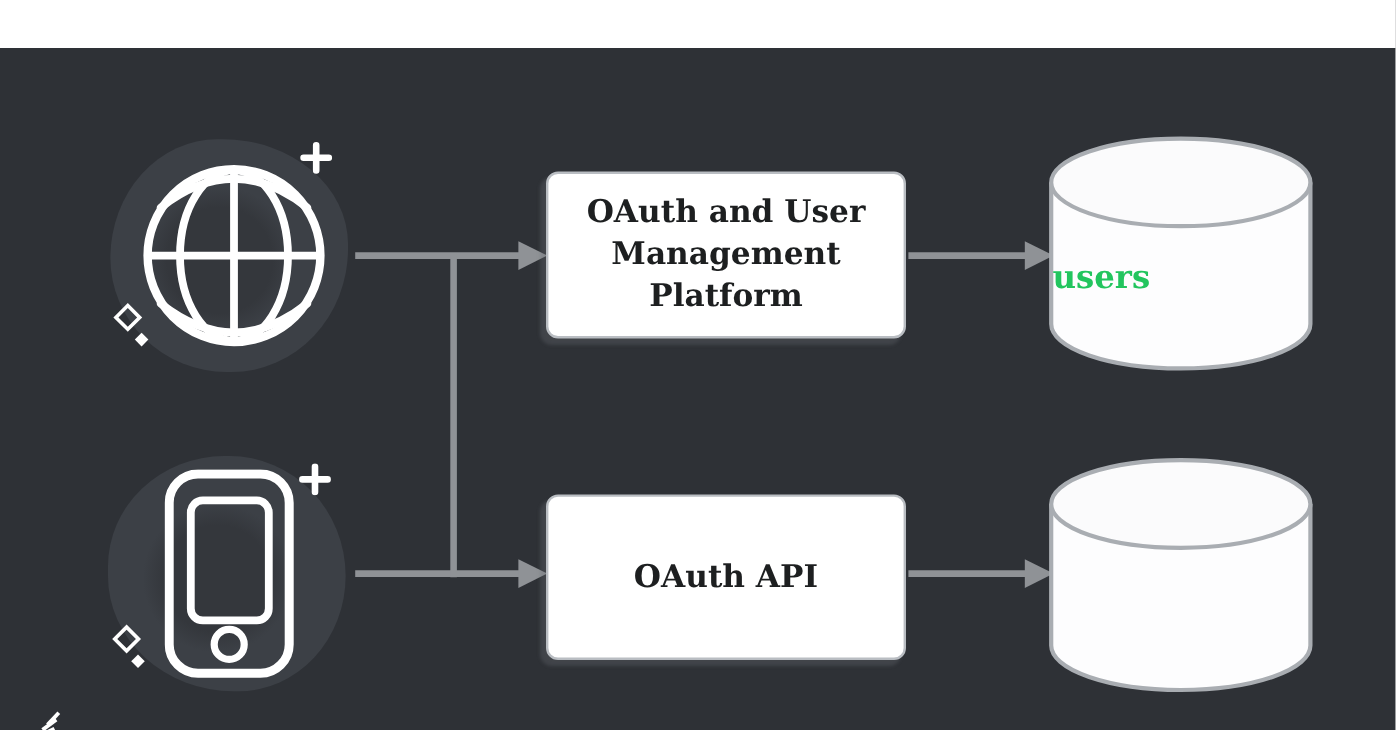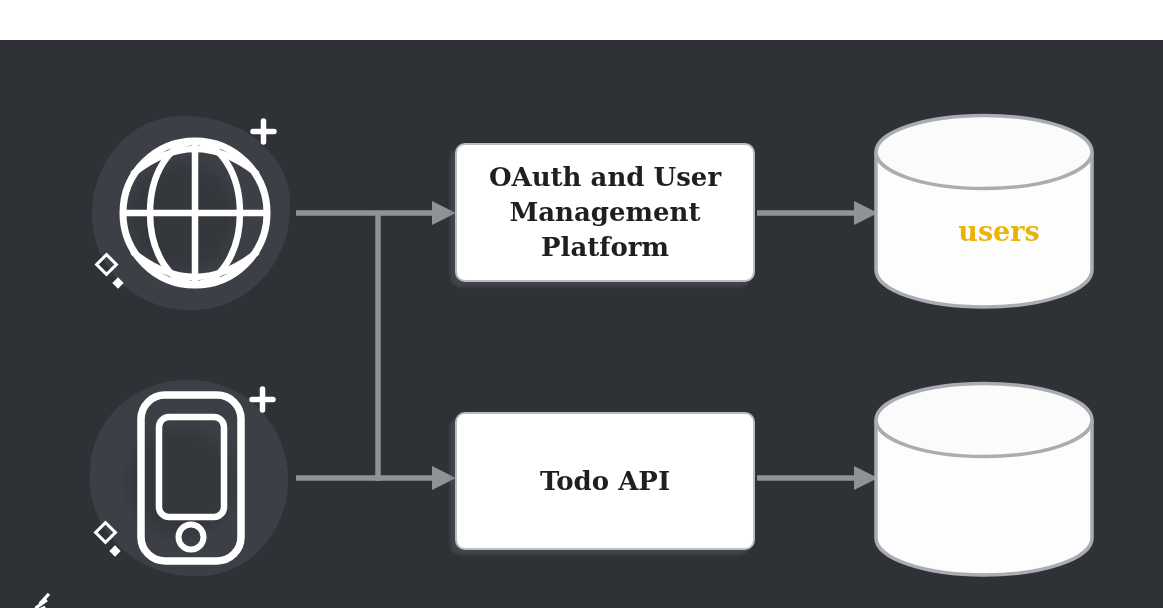--- a/index.html
+++ b/index.html
@@ -48,23 +48,23 @@
     font-size:26px;
     line-height:35px;
     box-sizing:border-box;
   }
   .service-box .label{max-width:250px;}
   #service-oauth{left:455px;top:103px;height:139px;}
   #service-todo{left:455px;top:372px;height:138px;}
   
   .db{position:absolute;width:222px;height:200px;}
   .db .db-label{
-    position:absolute;left:15px;top:104px;width:222px;
-    text-align:center;
-    color:#eab308;font-weight:bold;font-size:27px;
+    position:absolute;left:4px;top:104px;width:222px;
+    text-align:left;
+    color:#22c55e;font-weight:bold;font-size:27px;
   }
   #db-users{left:873px;top:72px;}
   #db-todos{left:873px;top:340px;}
   
   #logo{position:absolute;left:23px;top:552px;}
 </style>
 </head>
 <body>
 
 <div id="canvas">
@@ -113,21 +113,21 @@
   <svg class="plus" style="left:249px;top:346px;" width="27" height="27" viewBox="0 0 27 27">
     <path d="M13.5 3 V24 M3 13.5 H24" stroke="#ffffff" stroke-width="5.5" stroke-linecap="round" fill="none"></path>
   </svg>
   <div class="sparkle-hollow" style="left:97px;top:484px;"></div>
   <div class="sparkle-filled" style="left:111px;top:507px;"></div>
 
   <div id="service-oauth" class="service-box">
     <div class="label">OAuth and User Management Platform</div>
   </div>
   <div id="service-todo" class="service-box">
-    <div class="label">Todo API</div>
+    <div class="label">OAuth API</div>
   </div>
 
   <div id="db-users" class="db">
     <svg width="222" height="200" viewBox="0 0 222 200">
       <path d="M3 40 L3 158 A108 37 0 0 0 219 158 L219 40" fill="#fdfdfe" stroke="#a9adb2" stroke-width="3.5"></path>
       <ellipse cx="111" cy="40" rx="108" ry="36.5" fill="#fbfbfc" stroke="#a9adb2" stroke-width="3.5"></ellipse>
     </svg>
     <div class="db-label">users</div>
   </div>
   <div id="db-todos" class="db">

